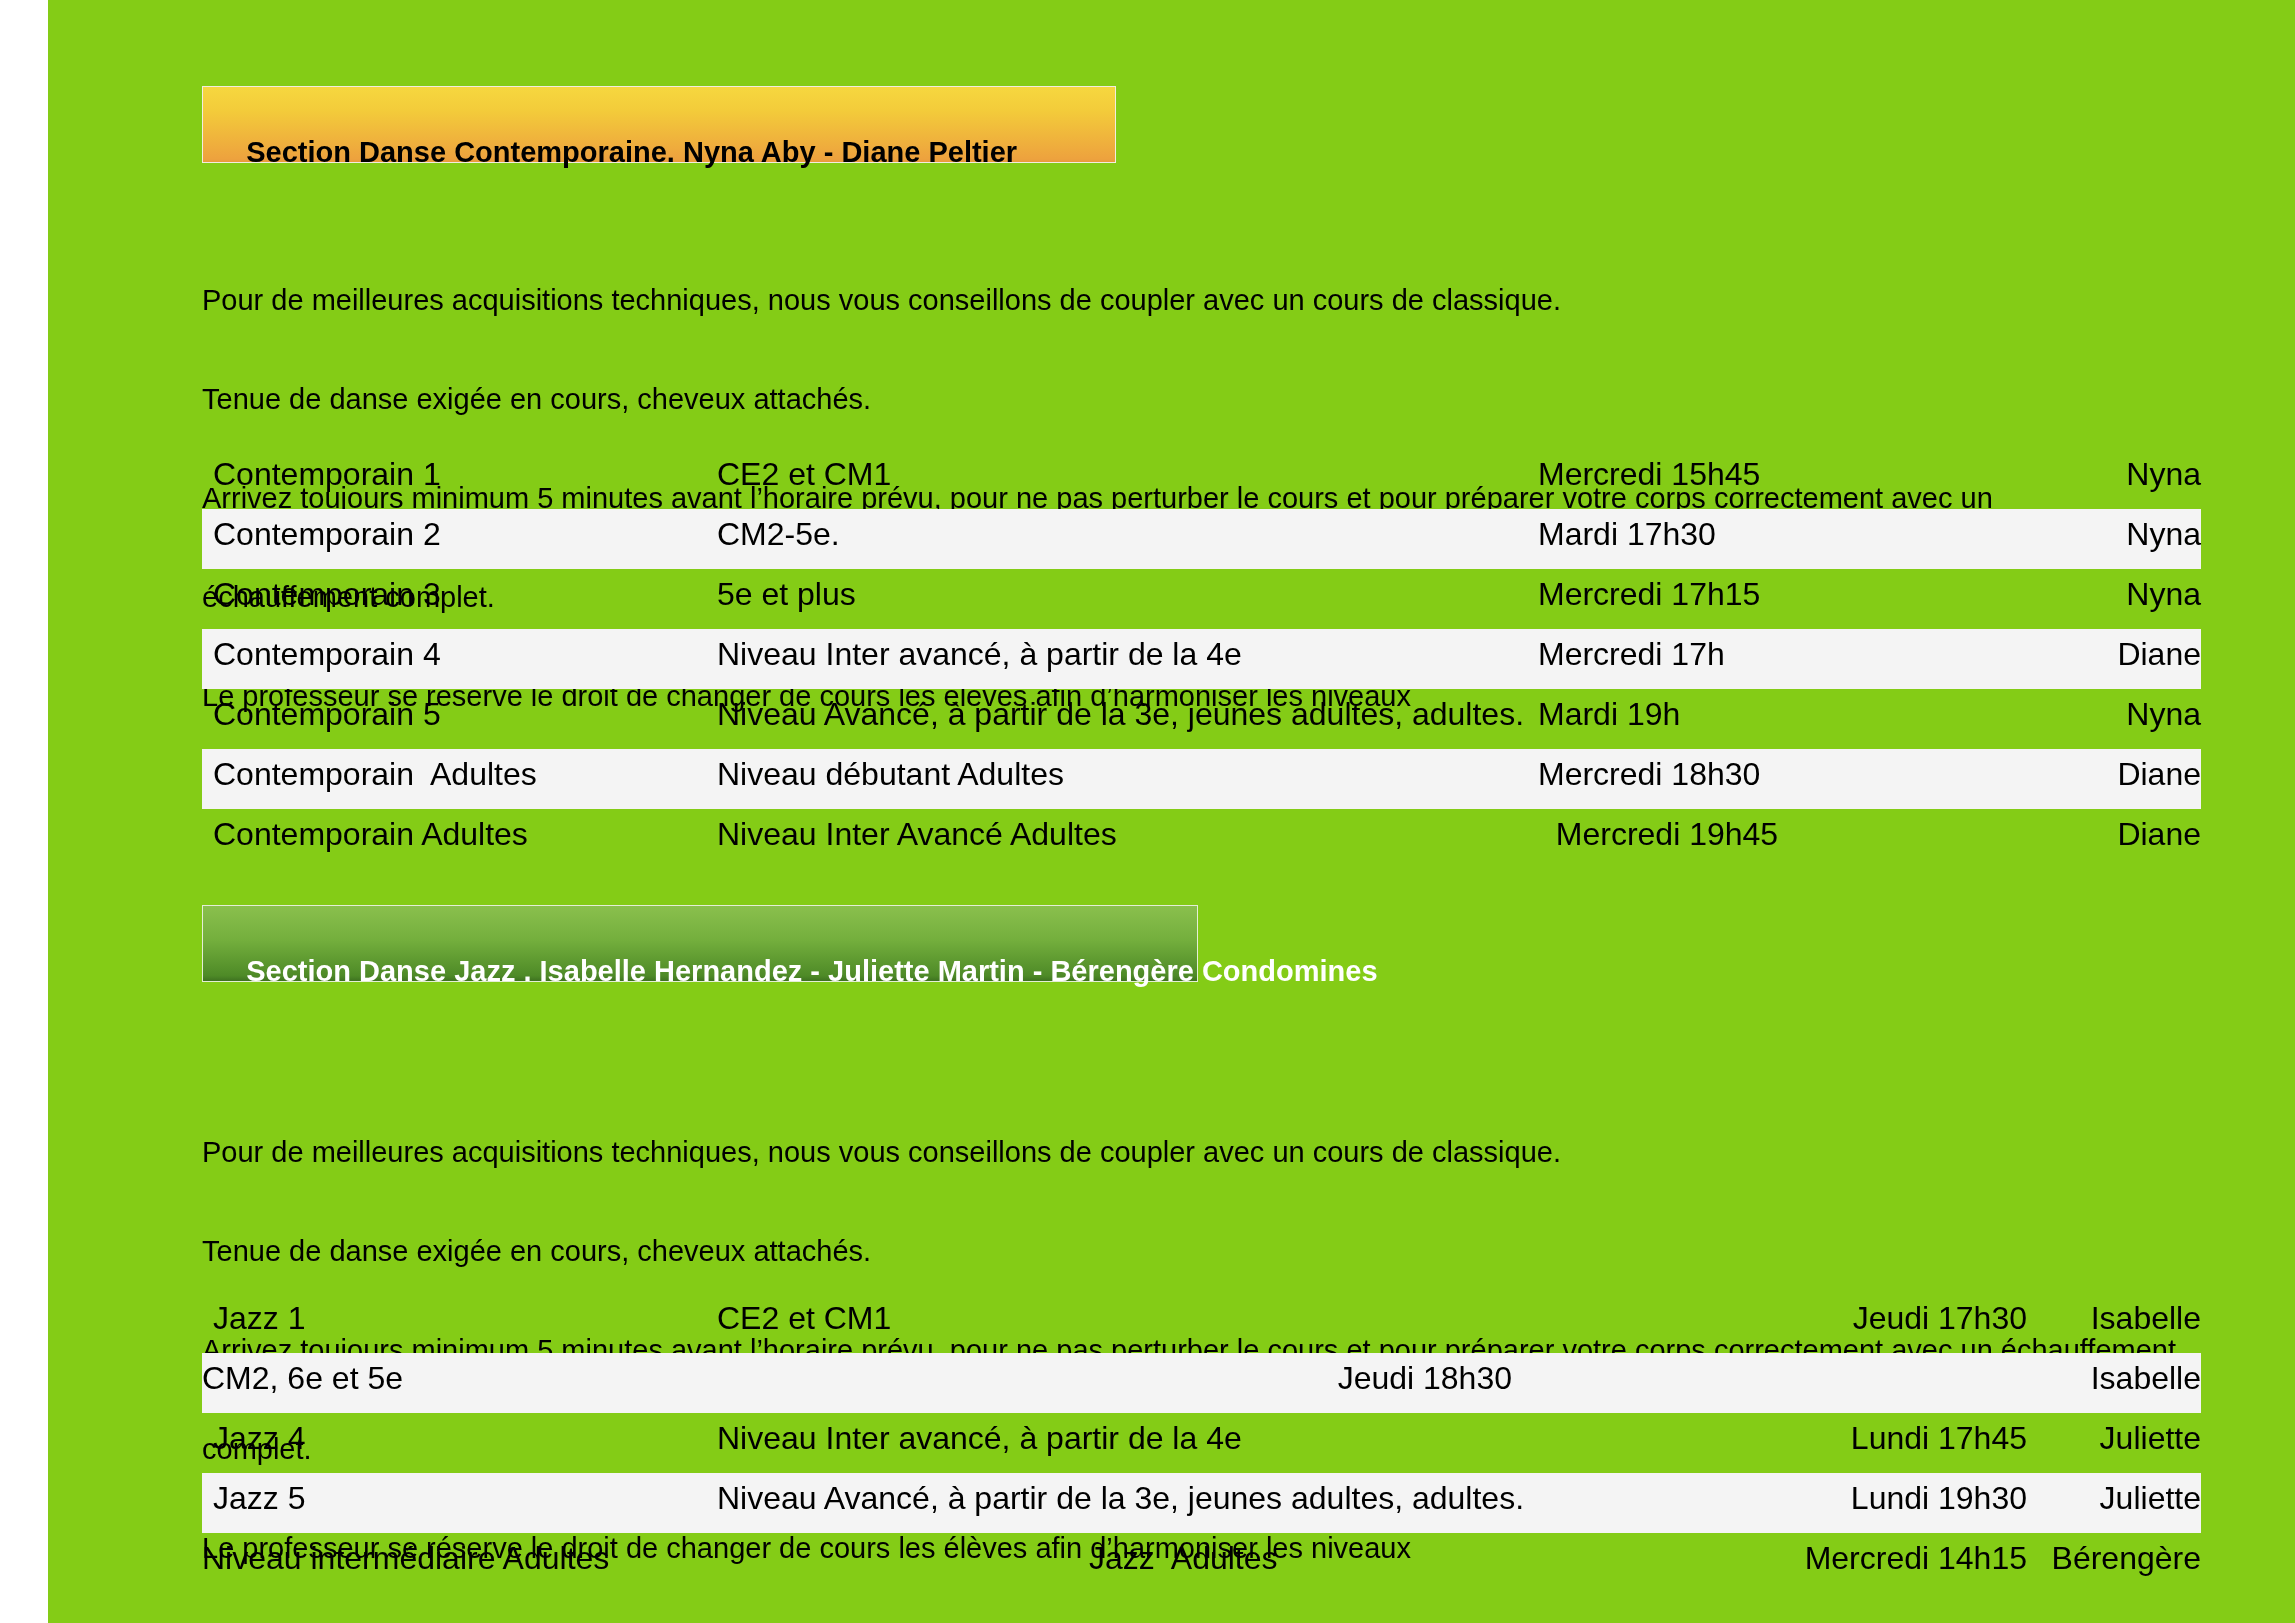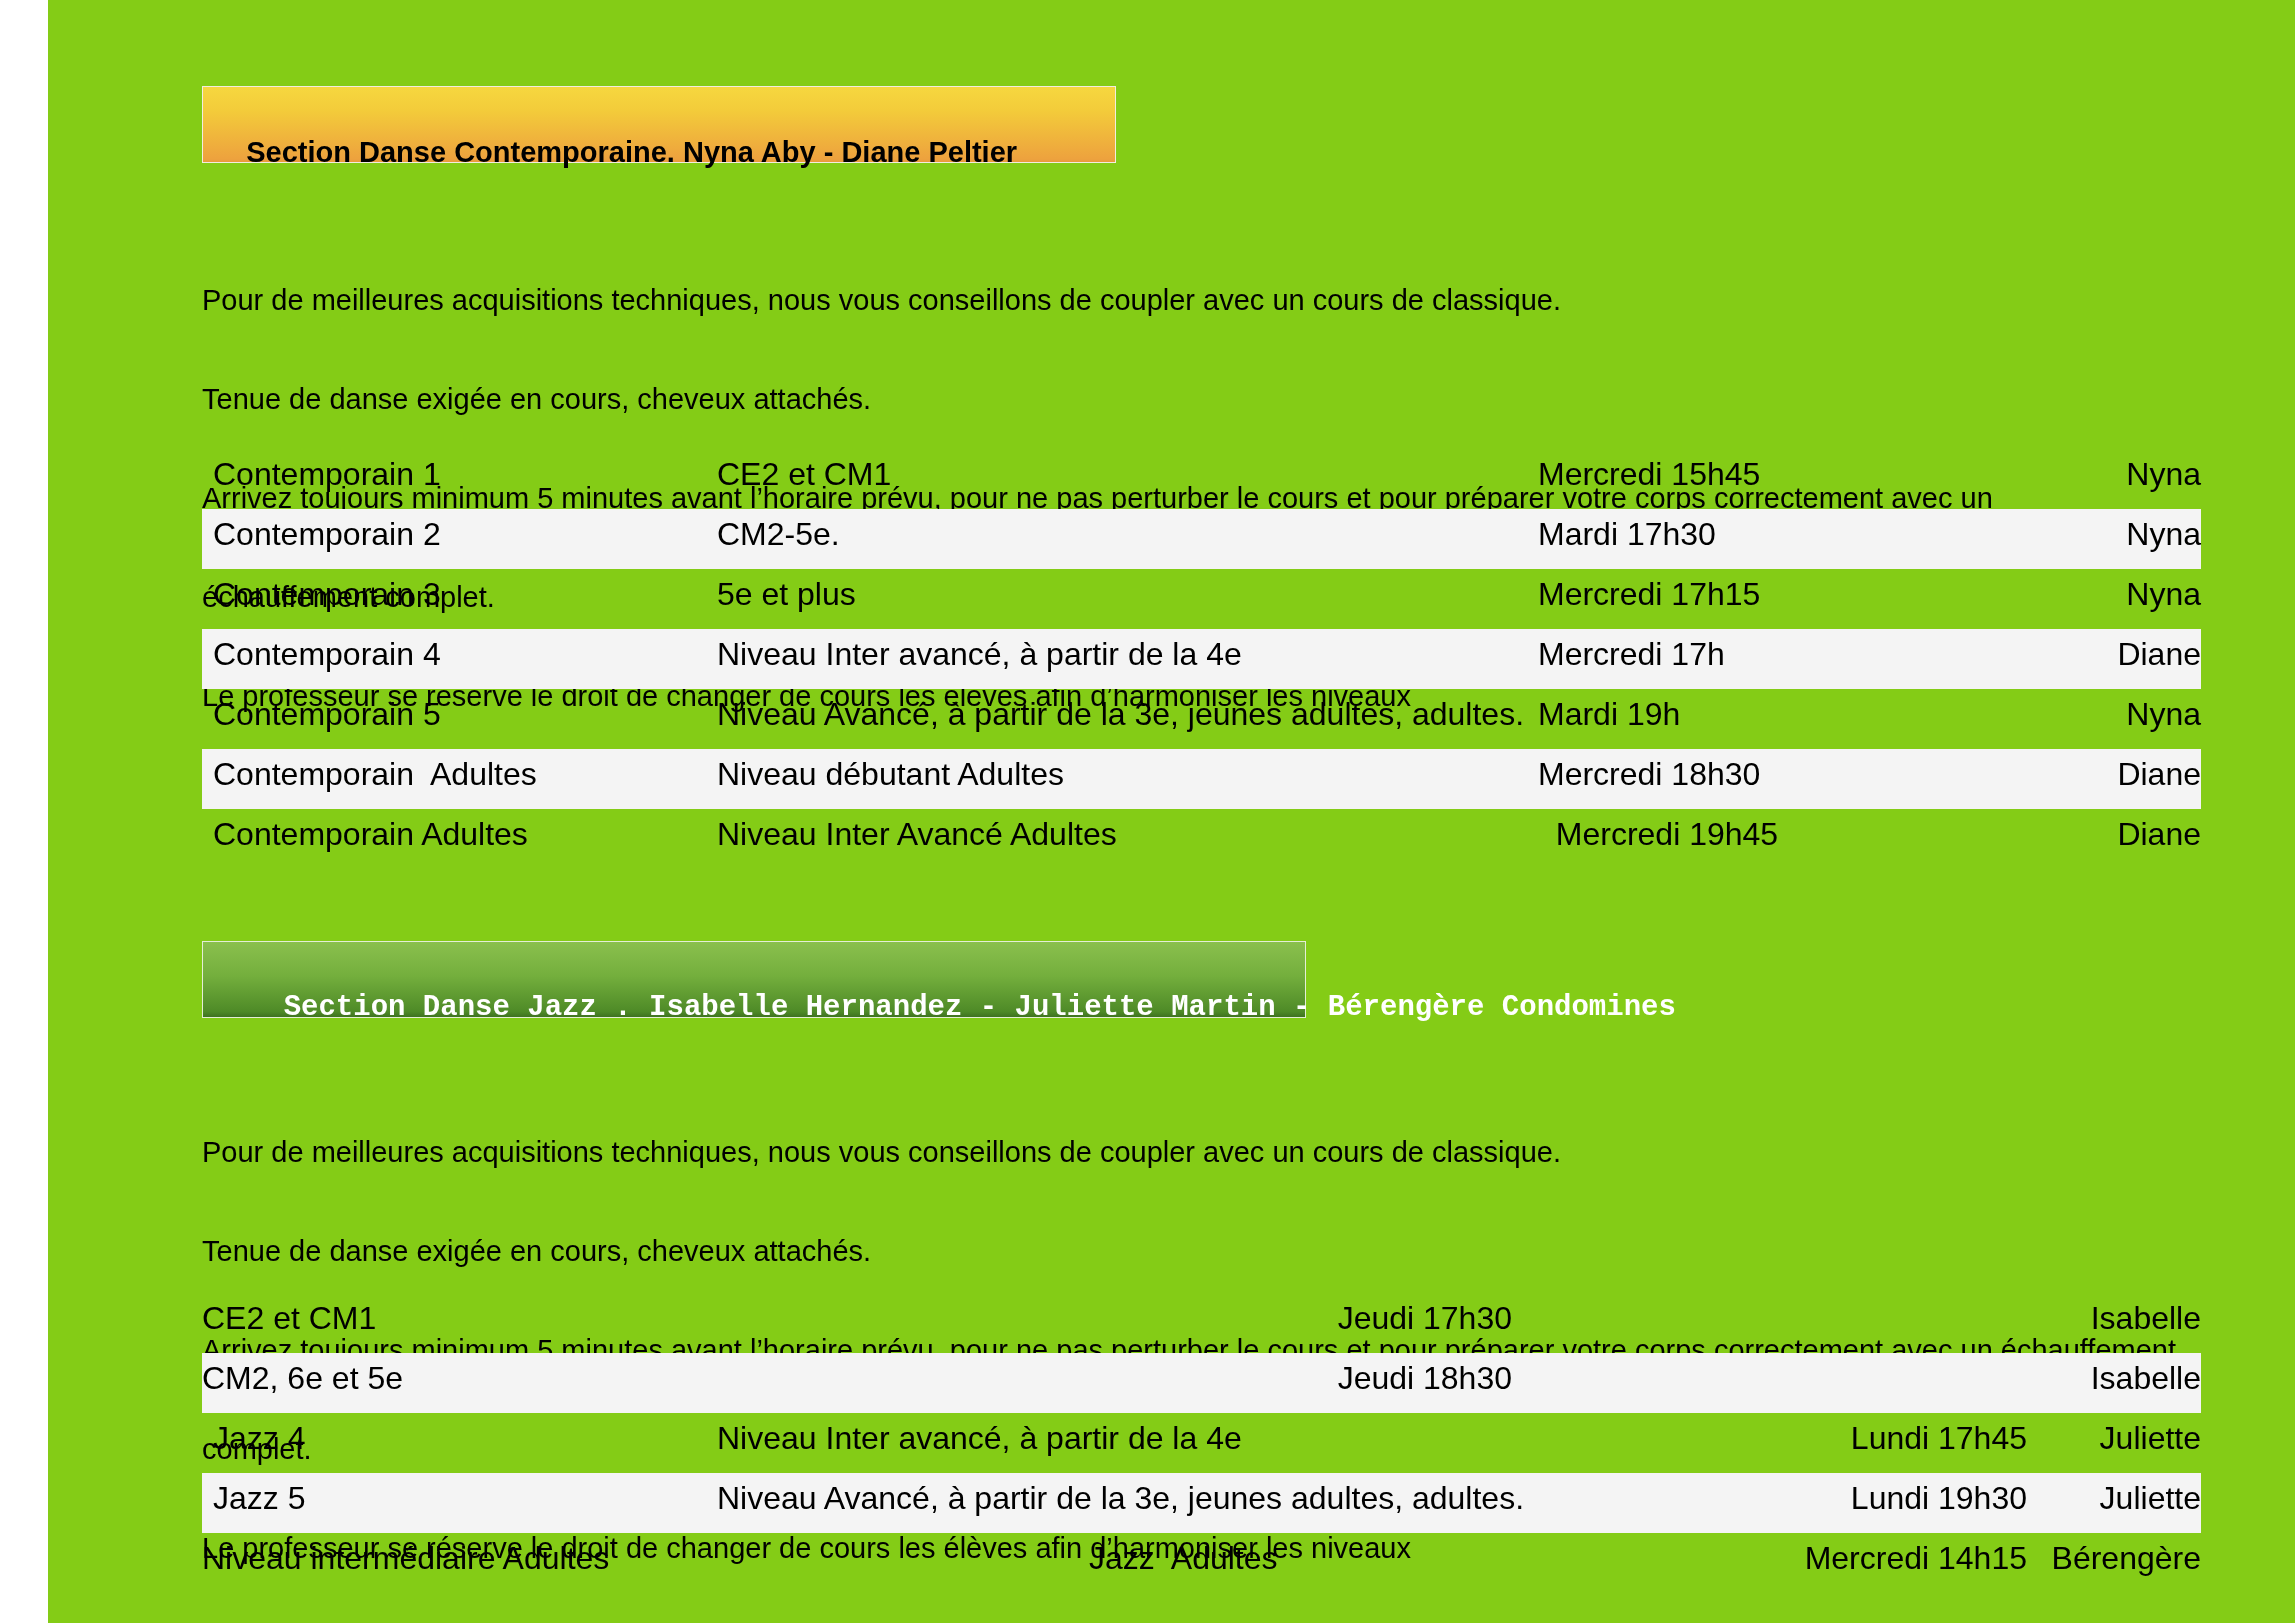--- a/index.html
+++ b/index.html
@@ -25,26 +25,25 @@
     white-space:pre;
   }
   .banner-orange{
     top:86px;
     width:914px;
     color:#000000;
     background:linear-gradient(180deg,#F6D73F 0%,#F3CB3A 32%,#EDA23E 96%,#E89A3C 100%);
     border:1.3px solid #F2EDE0;
   }
   .banner-green{
-    top:941px;
-    width:1104px;
+    top:905px;
+    width:996px;
     color:#ffffff;
     background:linear-gradient(180deg,#8AC04D 0%,#74AF3D 45%,#4E8A27 93%,#3E7220 100%);
     border:1.3px solid #E4EED6;
-    font-family:Liberation Mono, monospace;
   }
   .intro{
     position:absolute;
     left:154px;
     font-size:29px;
     line-height:33px;
     white-space:pre;
   }
   .intro-0{top:218px;}
   .intro-1{top:1070px;}
@@ -147,20 +146,21 @@
     <div class="line">Pour de meilleures acquisitions techniques, nous vous conseillons de coupler avec un cours de classique.</div>
     <div class="line">Tenue de danse exigée en cours, cheveux attachés.</div>
     <div class="line">Arrivez toujours minimum 5 minutes avant l’horaire prévu, pour ne pas perturber le cours et pour préparer votre corps correctement avec un échauffement</div>
     <div class="line">complet.</div>
     <div class="line">Le professeur se réserve le droit de changer de cours les élèves afin d’harmoniser les niveaux</div>
     
   </div>
 
   <div class="table t2">
     <div class="row">
+      <div class="cell c1">Jazz 1</div>
       <div class="cell c2">CE2 et CM1</div>
       <div class="cell c3">Jeudi 17h30</div>
       <div class="cell c4">Isabelle</div>
     </div>
     <div class="row">
       <div class="cell c2">CM2, 6e et 5e</div>
       <div class="cell c3">Jeudi 18h30</div>
       <div class="cell c4">Isabelle</div>
     </div>
     <div class="row">

